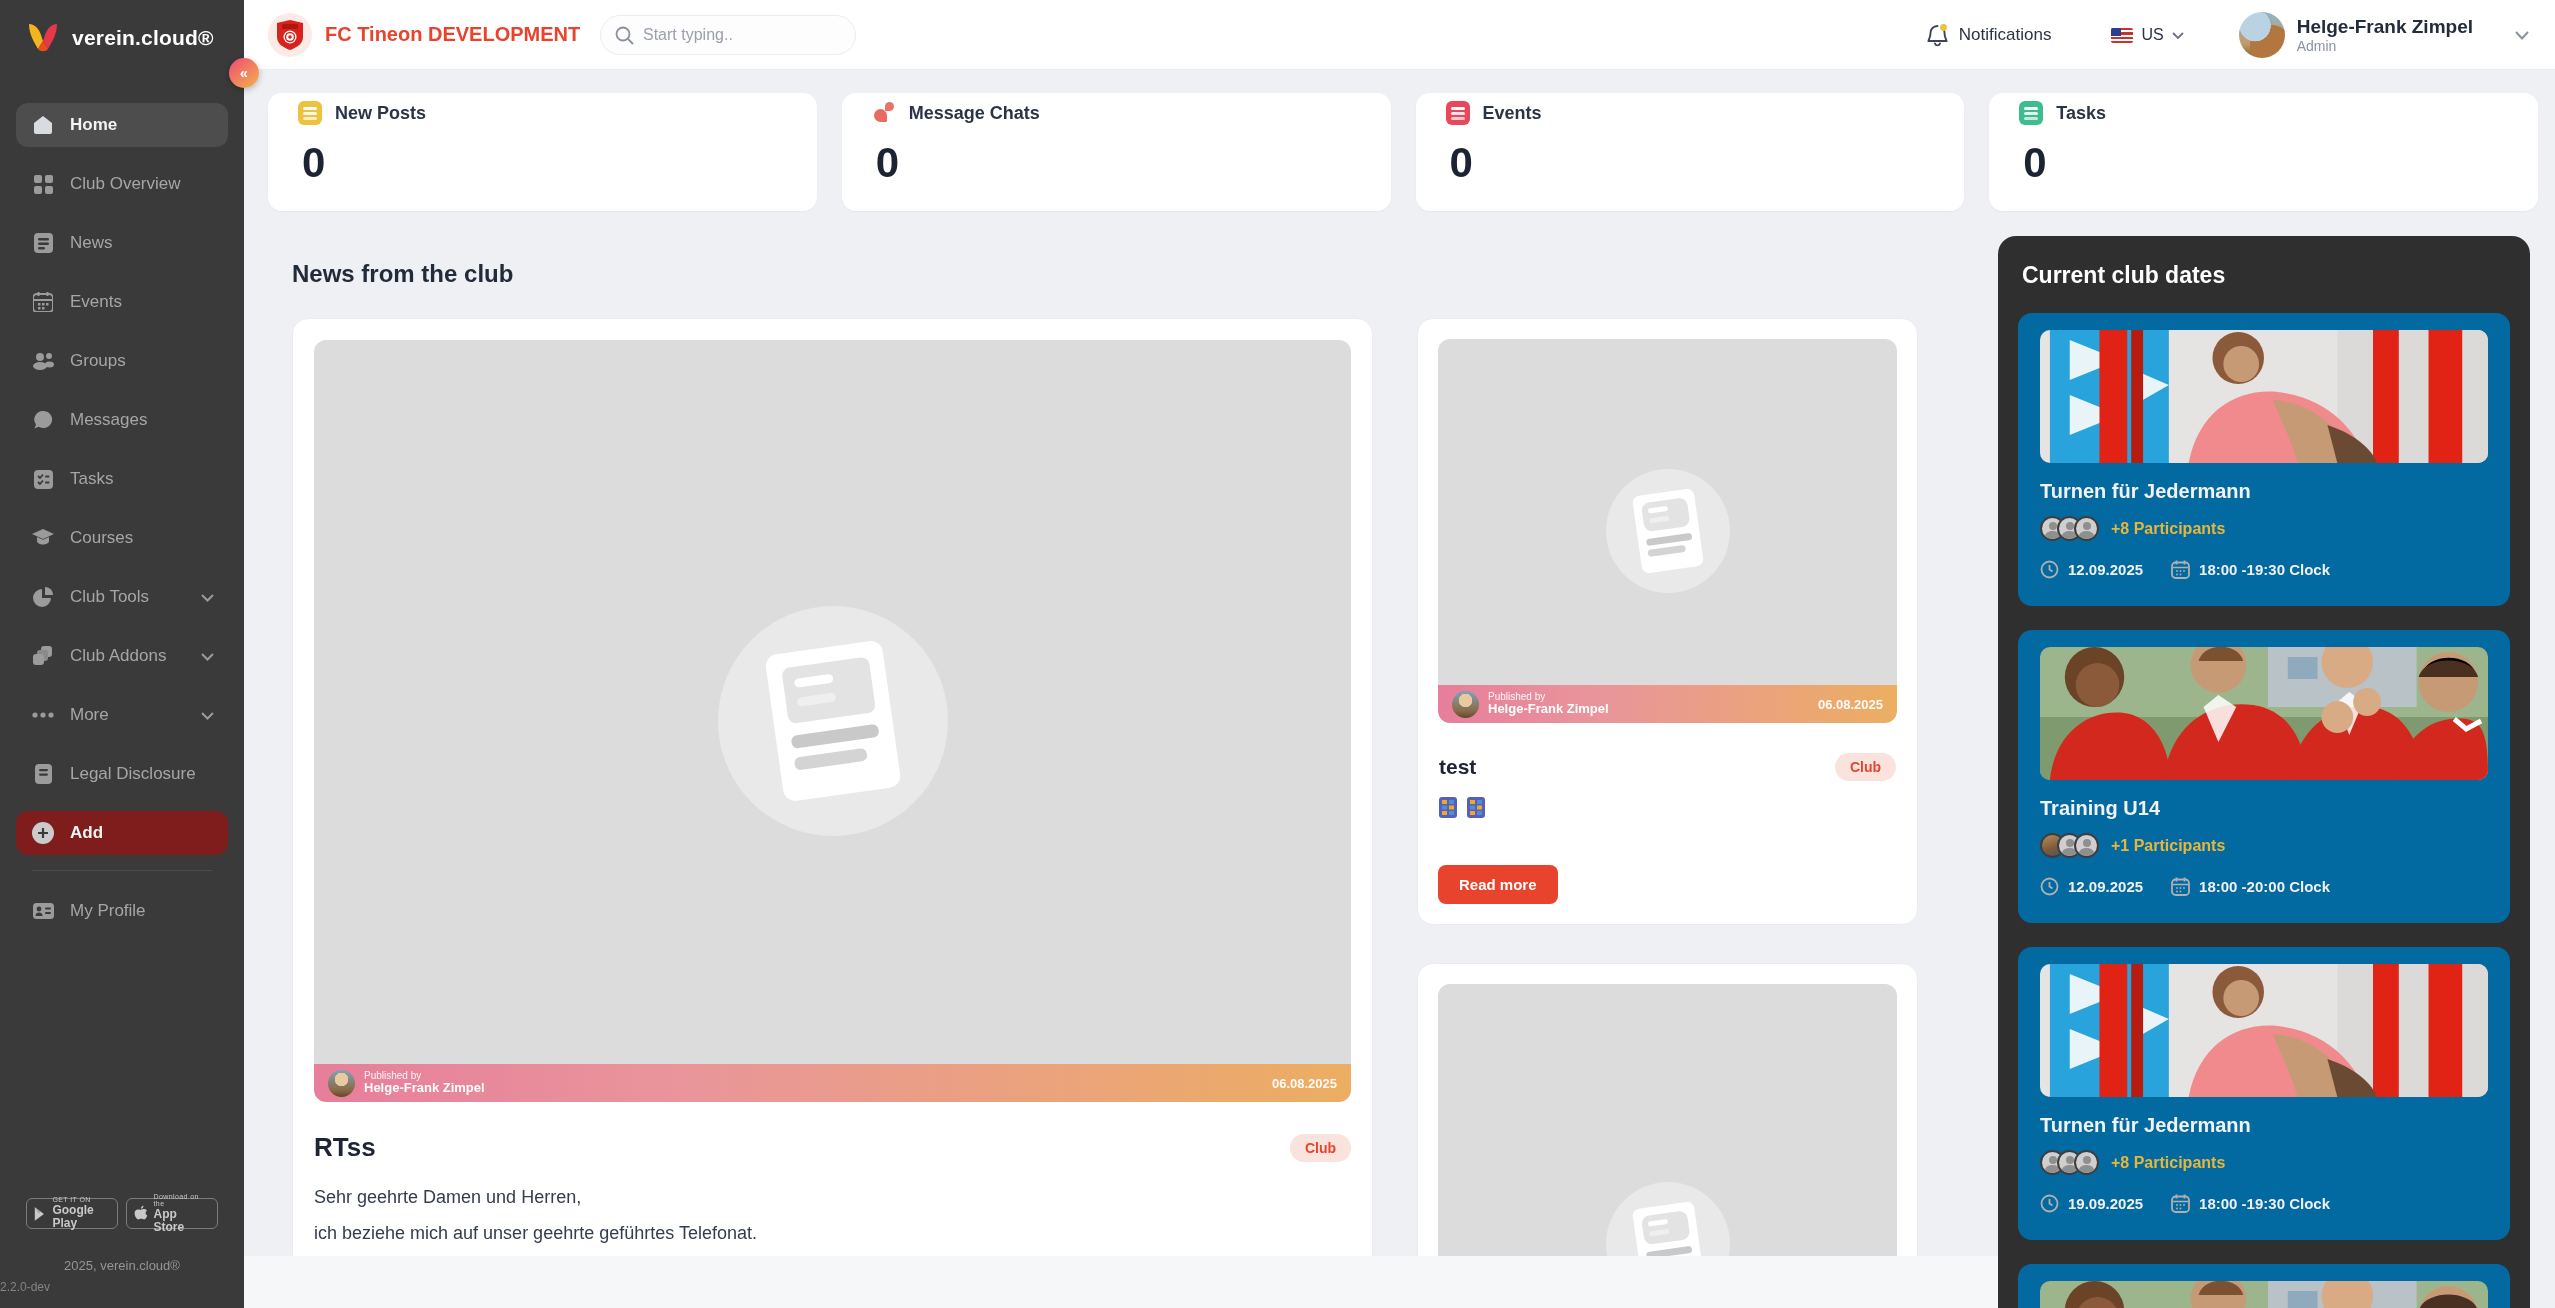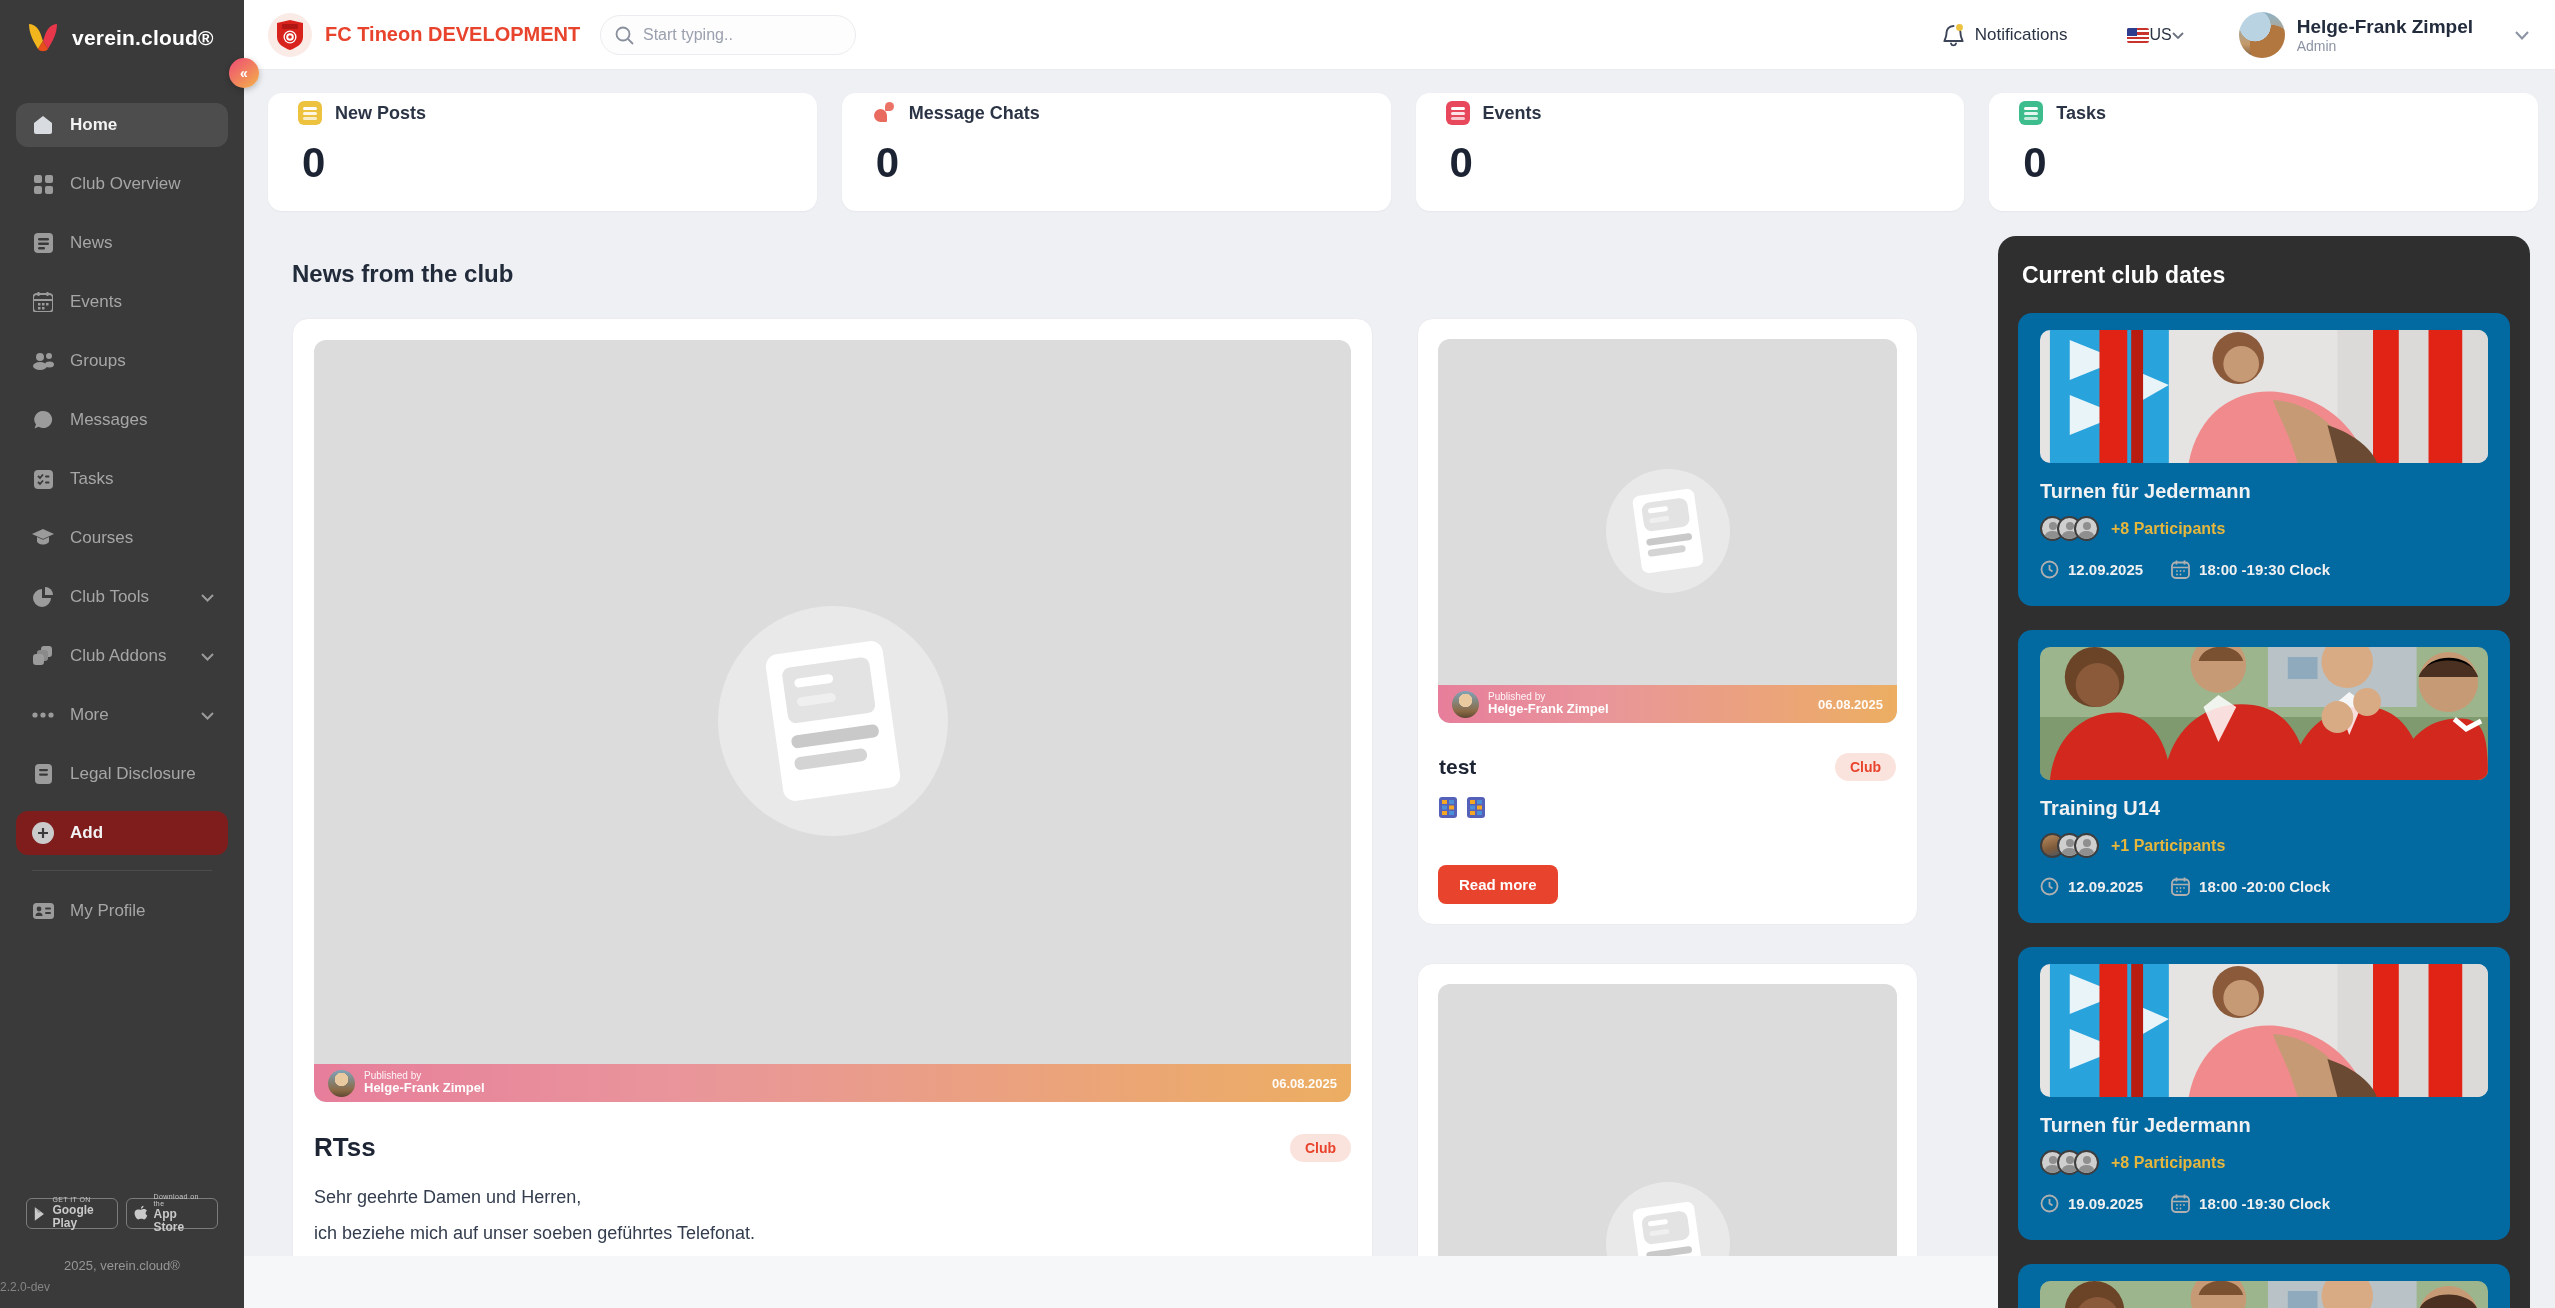--- a/index.html
+++ b/index.html
@@ -34,21 +34,21 @@
   
   .header { position:absolute; left:244px; top:0; width:2311px; height:70px; background:#fff; border-bottom:1px solid #ececf0; display:flex; align-items:center; z-index:20; }
   .club { display:flex; align-items:center; gap:13px; margin-left:24px; }
   .club-logo { width:44px; height:44px; border-radius:50%; background:#fbebe7; display:flex; align-items:center; justify-content:center; }
   .club-name { color:#e8432c; font-size:20px; font-weight:700; }
   .search { position:absolute; left:356px; top:15px; width:256px; height:40px; border:1.5px solid #ececf0; border-radius:20px; background:#fdfdfe; display:flex; align-items:center; padding:0 14px; gap:9px; }
   .search input { border:none; outline:none; background:transparent; font-size:16px; color:#5a6170; width:170px; font-family:inherit; }
   .search input::placeholder { color:#9aa0ad; }
   .hdr-right { position:absolute; right:2px; top:0; height:70px; display:flex; align-items:center; }
   .notif { display:flex; align-items:center; gap:10px; color:#2b3445; font-size:17px; cursor:pointer; }
-  .lang { display:flex; align-items:center; margin-left:60px; color:#2b3445; font-size:16px; cursor:pointer; }
+  .lang { display:flex; align-items:center; gap:8px; margin-left:60px; color:#2b3445; font-size:16px; cursor:pointer; }
   .flag { width:22px; height:15px; border-radius:2px; position:relative; overflow:hidden;
     background:repeating-linear-gradient(180deg,#c8332c 0 2.2px,#fff 2.2px 4.4px); }
   .flag::after { content:""; position:absolute; left:0; top:0; width:10px; height:8px; background:#2d3e8f; }
   .userbox { display:flex; align-items:center; gap:12px; margin-left:55px; cursor:pointer; }
   .avatar { width:46px; height:46px; border-radius:50%; background:
     radial-gradient(circle at 35% 30%, #b9d3e2 0 35%, transparent 36%),
     radial-gradient(circle at 70% 75%, #b2763f 0 45%, transparent 46%),
     linear-gradient(180deg,#8fb4c9 0%,#c49a6a 70%,#7c5b3a 100%); }
   .uname { font-size:19px; font-weight:700; color:#232c3d; line-height:1.15; }
   .urole { font-size:14px; color:#8b93a3; }
@@ -435,21 +435,21 @@
           </span>
           <span class="pub-date">06.08.2025</span>
         </div>
       </div>
       <div class="post-title-row">
         <span class="post-title">RTss</span>
         <span class="club-pill">Club</span>
       </div>
       <div class="post-body">
         <p>Sehr geehrte Damen und Herren,</p>
-        <p>ich beziehe mich auf unser soeben geführtes Telefonat.</p>
+        <p>ich beziehe mich auf unser geehrte geführtes Telefonat.</p>
         <p>Im Anhang finden Sie den Screenshot sowie den Text, den ich in der Vereins-App als News-Beitrag veröffentlichen wollte.</p>
         <p>Leider erhalte ich jedes Mal eine Fehlermeldung beim Absenden des Beitrags.</p>
       </div>
     </article>
 
     <article class="post-card post-side">
       <div class="ph-img side-img">
         <div class="ph-circle sm">
             <div class="doc">
               <div class="blk"></div>

